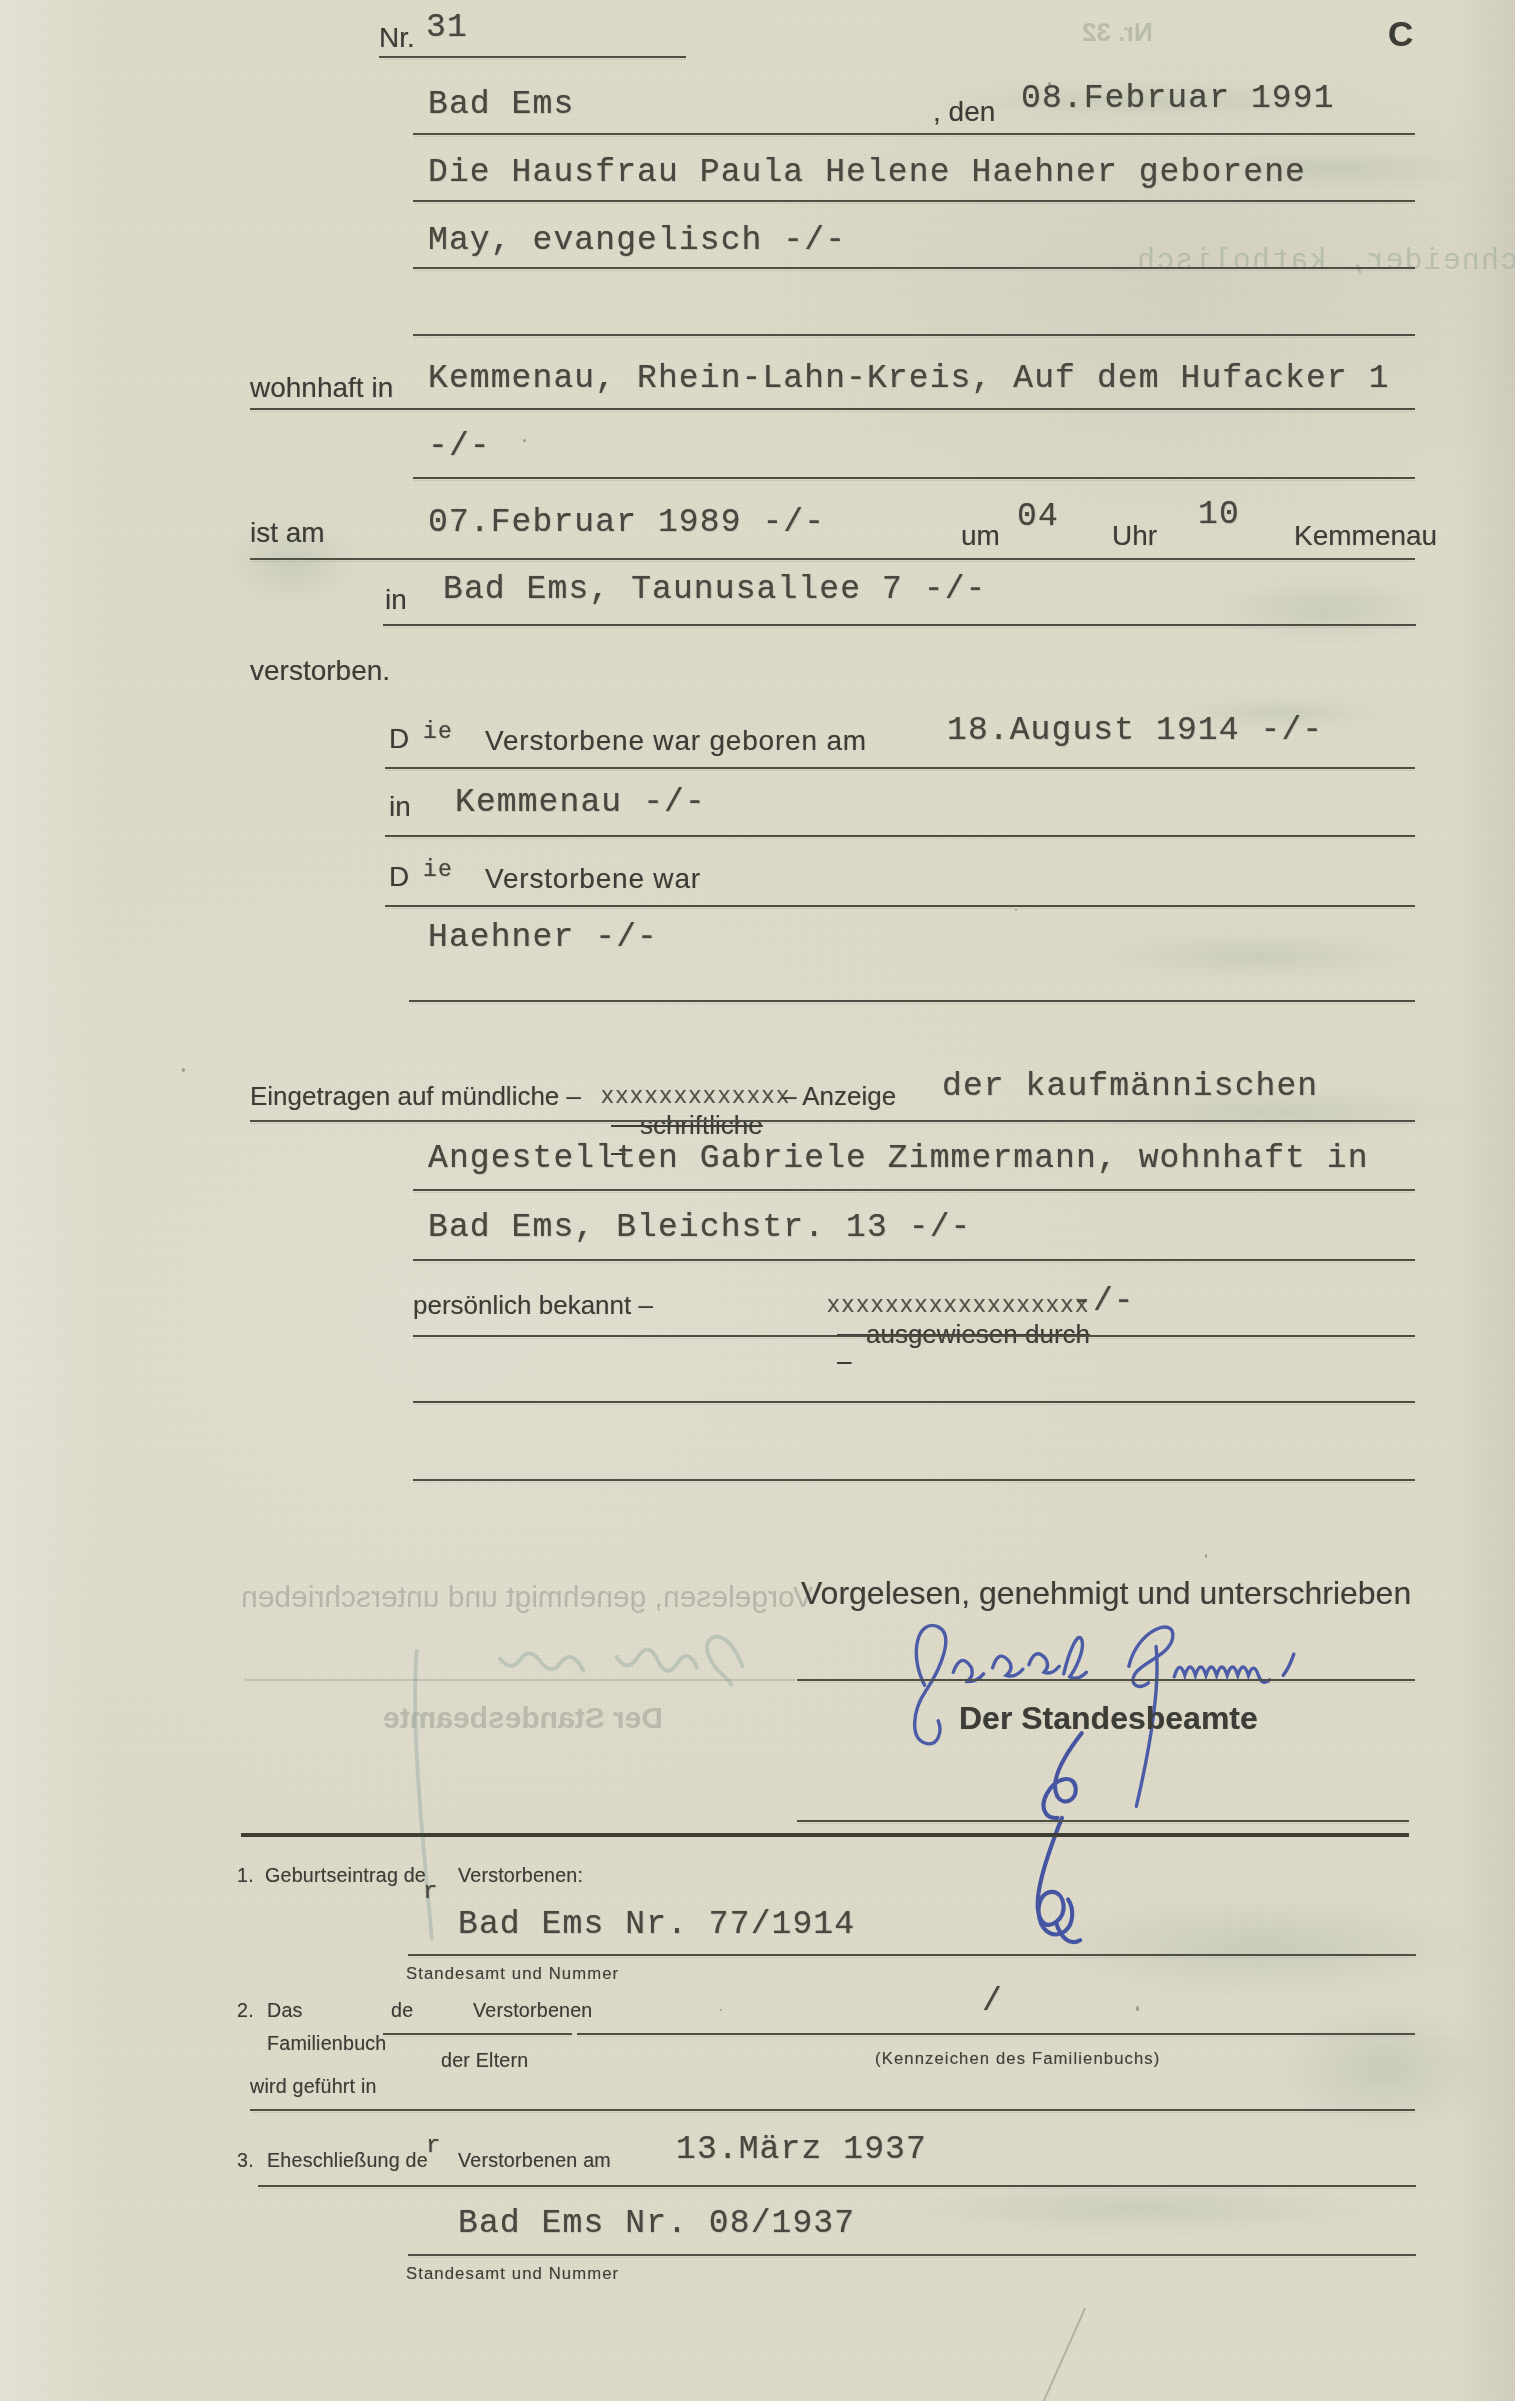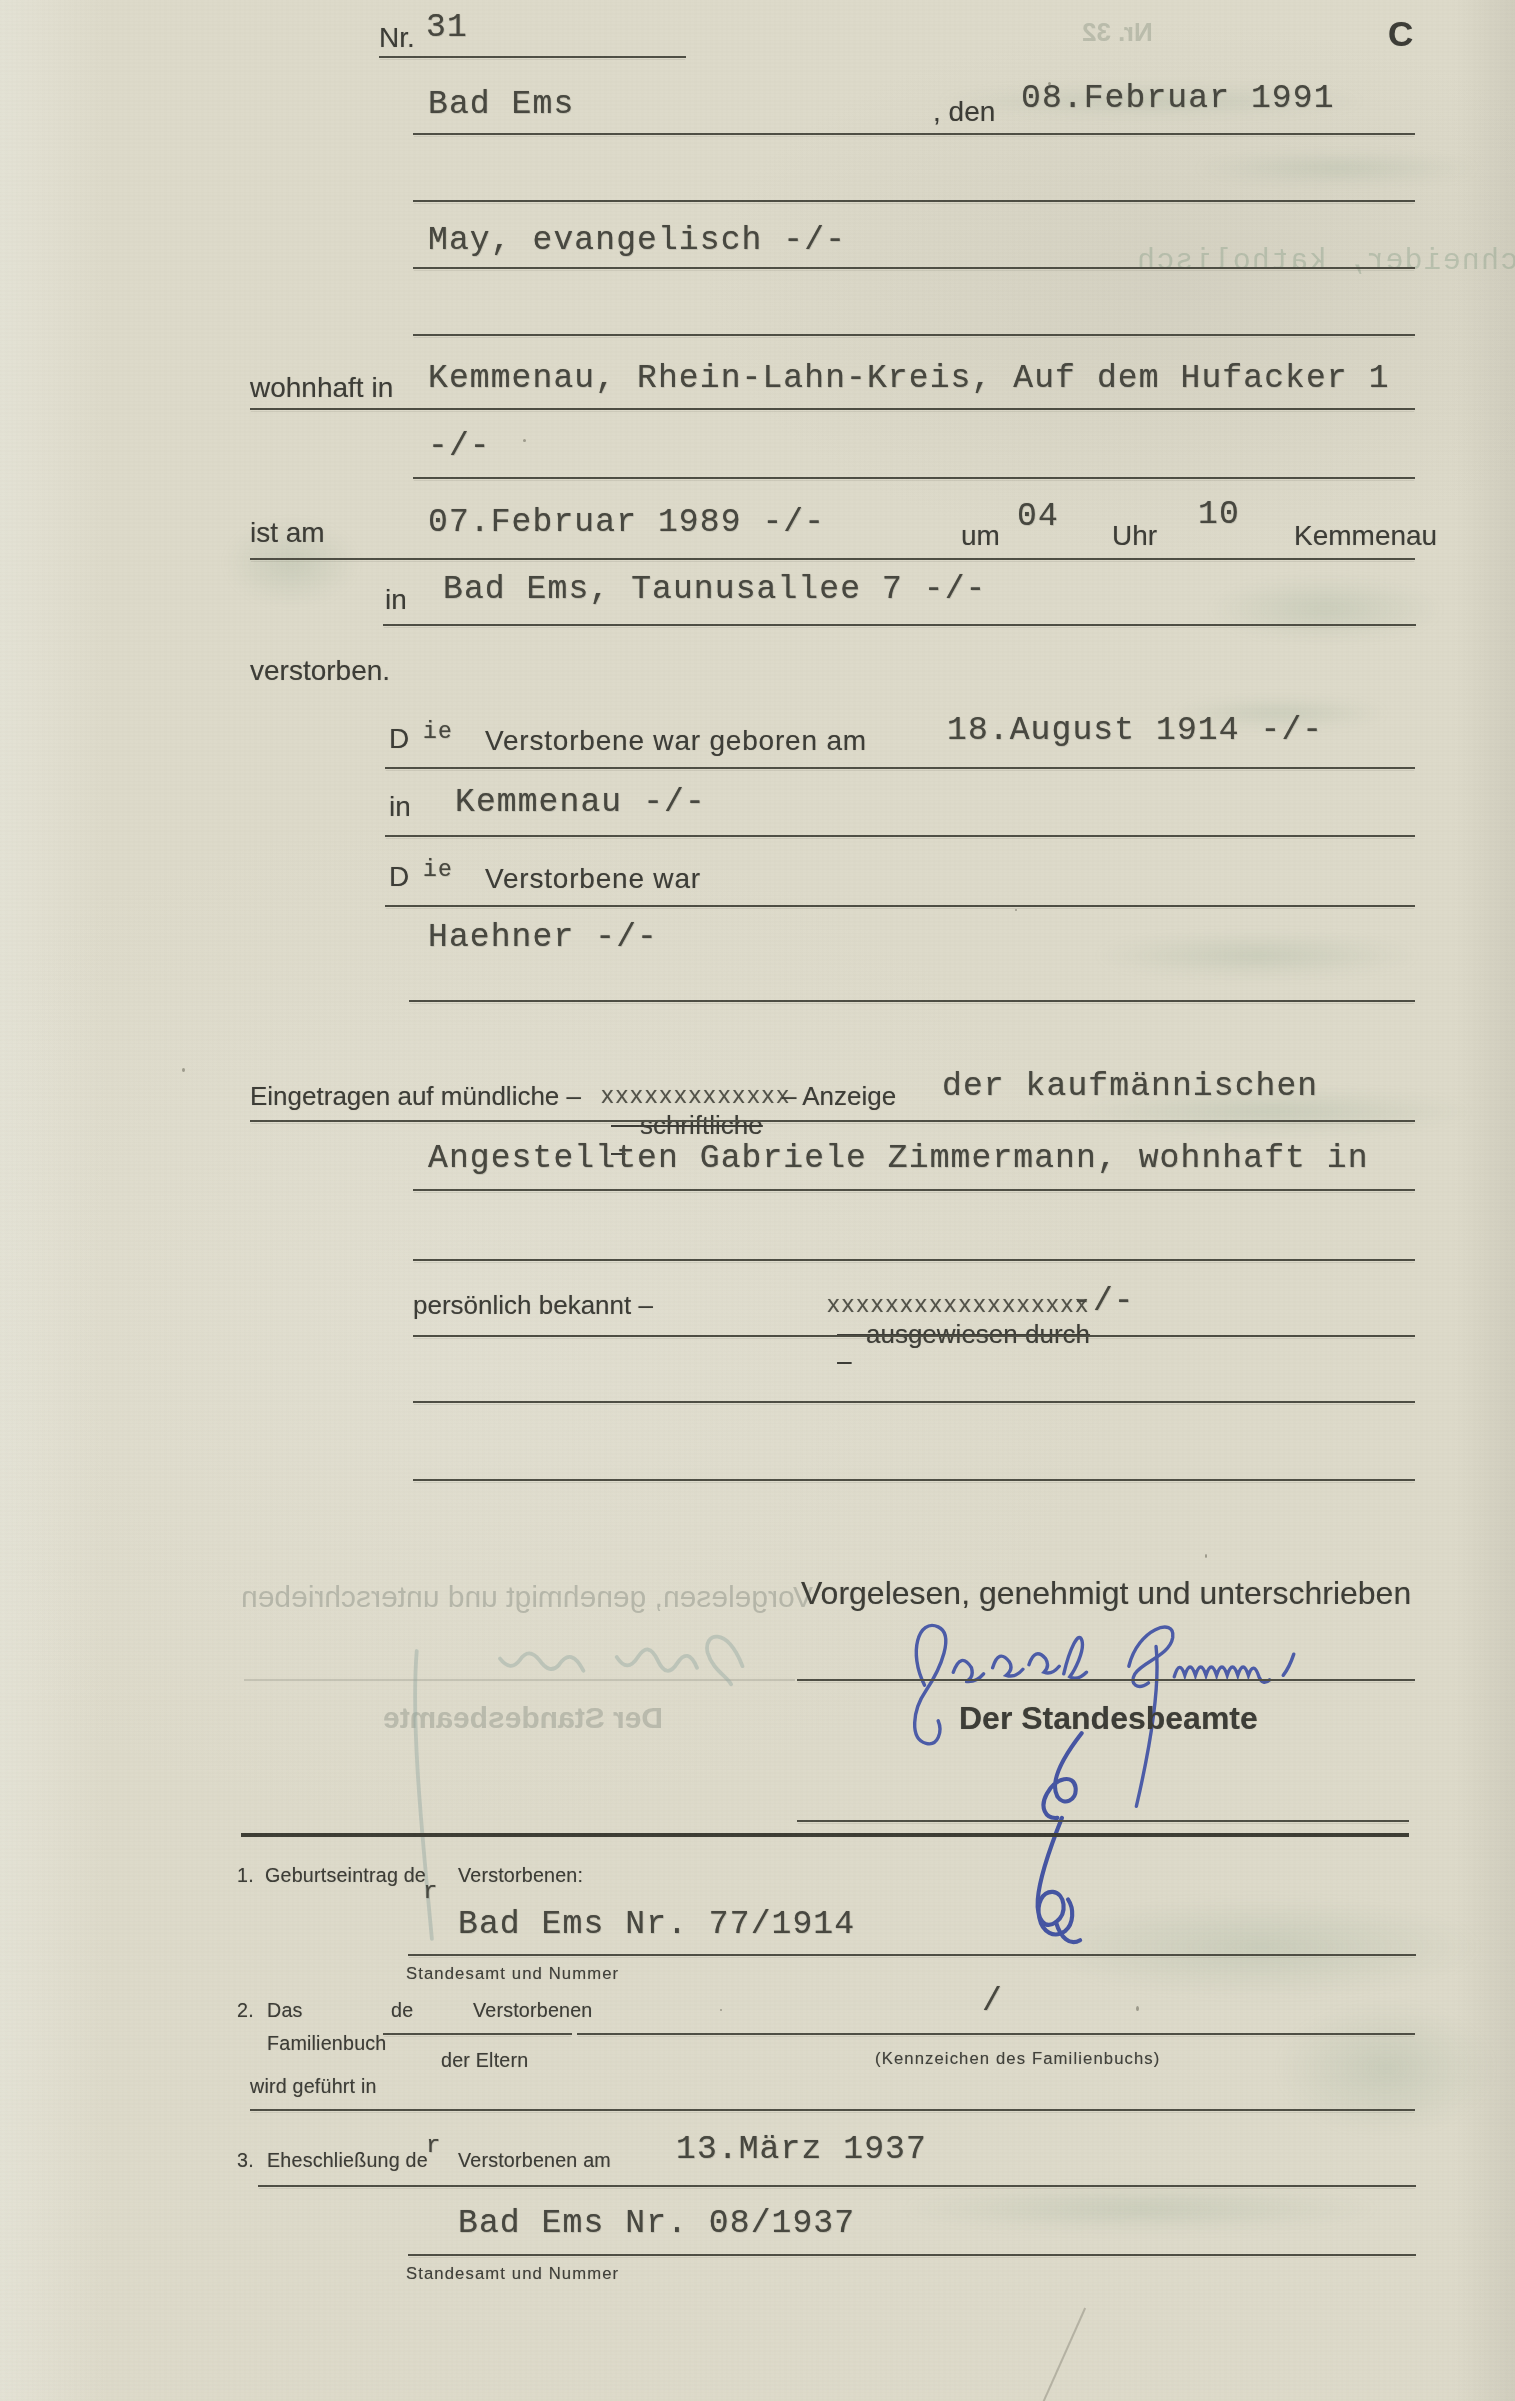--- a/index.html
+++ b/index.html
@@ -72,20 +72,21 @@
   <span class="abs typed" style="left:426px;top:10.6px;">31</span>
   <div class="rule" style="left:379px;top:56px;width:307px;"></div>
   <span class="abs printed" style="left:1388px;top:15px;font-size:35px;font-weight:bold;">C</span>
 
   <span class="abs typed" style="left:428px;top:88px;text-align:center;">Bad Ems</span>
   <span class="abs printed" style="left:933px;top:97px;">, den</span>
   <span class="abs typed" style="left:1021px;top:82px;">08.Februar 1991</span>
   <div class="rule" style="left:413px;top:133px;width:1002px;"></div>
 
   
+  <span class="abs typed" style="left:428px;top:156px;">Die Hausfrau Paula Helene Haehner geborene</span>
   <div class="rule" style="left:413px;top:200px;width:1002px;"></div>
   <span class="abs typed" style="left:428px;top:224px;">May, evangelisch -/-</span>
   <div class="rule" style="left:413px;top:267px;width:1002px;"></div>
   <div class="rule" style="left:413px;top:334px;width:1002px;"></div>
 
   
   <span class="abs printed" style="left:250px;top:373px;">wohnhaft in</span>
   <span class="abs typed" style="left:428px;top:362px;">Kemmenau, Rhein-Lahn-Kreis, Auf dem Hufacker 1</span>
   <div class="rule" style="left:250px;top:408px;width:1165px;"></div>
   <span class="abs typed" style="left:428px;top:430px;">-/-</span>
@@ -131,20 +132,21 @@
   <span class="abs printed struck" style="left:611px;top:1082px;font-size:26px;">
     <span>schriftliche</span><span class="xover">xxxxxxxxxxxxx</span>
   </span>
   <span class="abs printed" style="left:782px;top:1082px;font-size:26px;">– Anzeige</span>
   <span class="abs typed" style="left:942px;top:1070px;">der kaufmännischen</span>
   <div class="rule" style="left:250px;top:1120px;width:1165px;"></div>
 
   <span class="abs typed" style="left:428px;top:1142px;">Angestellten Gabriele Zimmermann, wohnhaft in</span>
   <div class="rule" style="left:413px;top:1189px;width:1002px;"></div>
 
+  <span class="abs typed" style="left:428px;top:1211px;">Bad Ems, Bleichstr. 13 -/-</span>
   <div class="rule" style="left:413px;top:1259px;width:1002px;"></div>
 
   <span class="abs printed" style="left:413px;top:1291px;font-size:26px;">persönlich bekannt –</span>
   <span class="abs printed struck" style="left:682px;top:1291px;font-size:26px;">
     <span>ausgewiesen durch</span><span class="xover">xxxxxxxxxxxxxxxxxx</span>
   </span>
   <span class="abs typed" style="left:1072px;top:1285px;">-/-</span>
   <div class="rule" style="left:413px;top:1335px;width:1002px;"></div>
 
   <div class="rule" style="left:413px;top:1401px;width:1002px;"></div>

